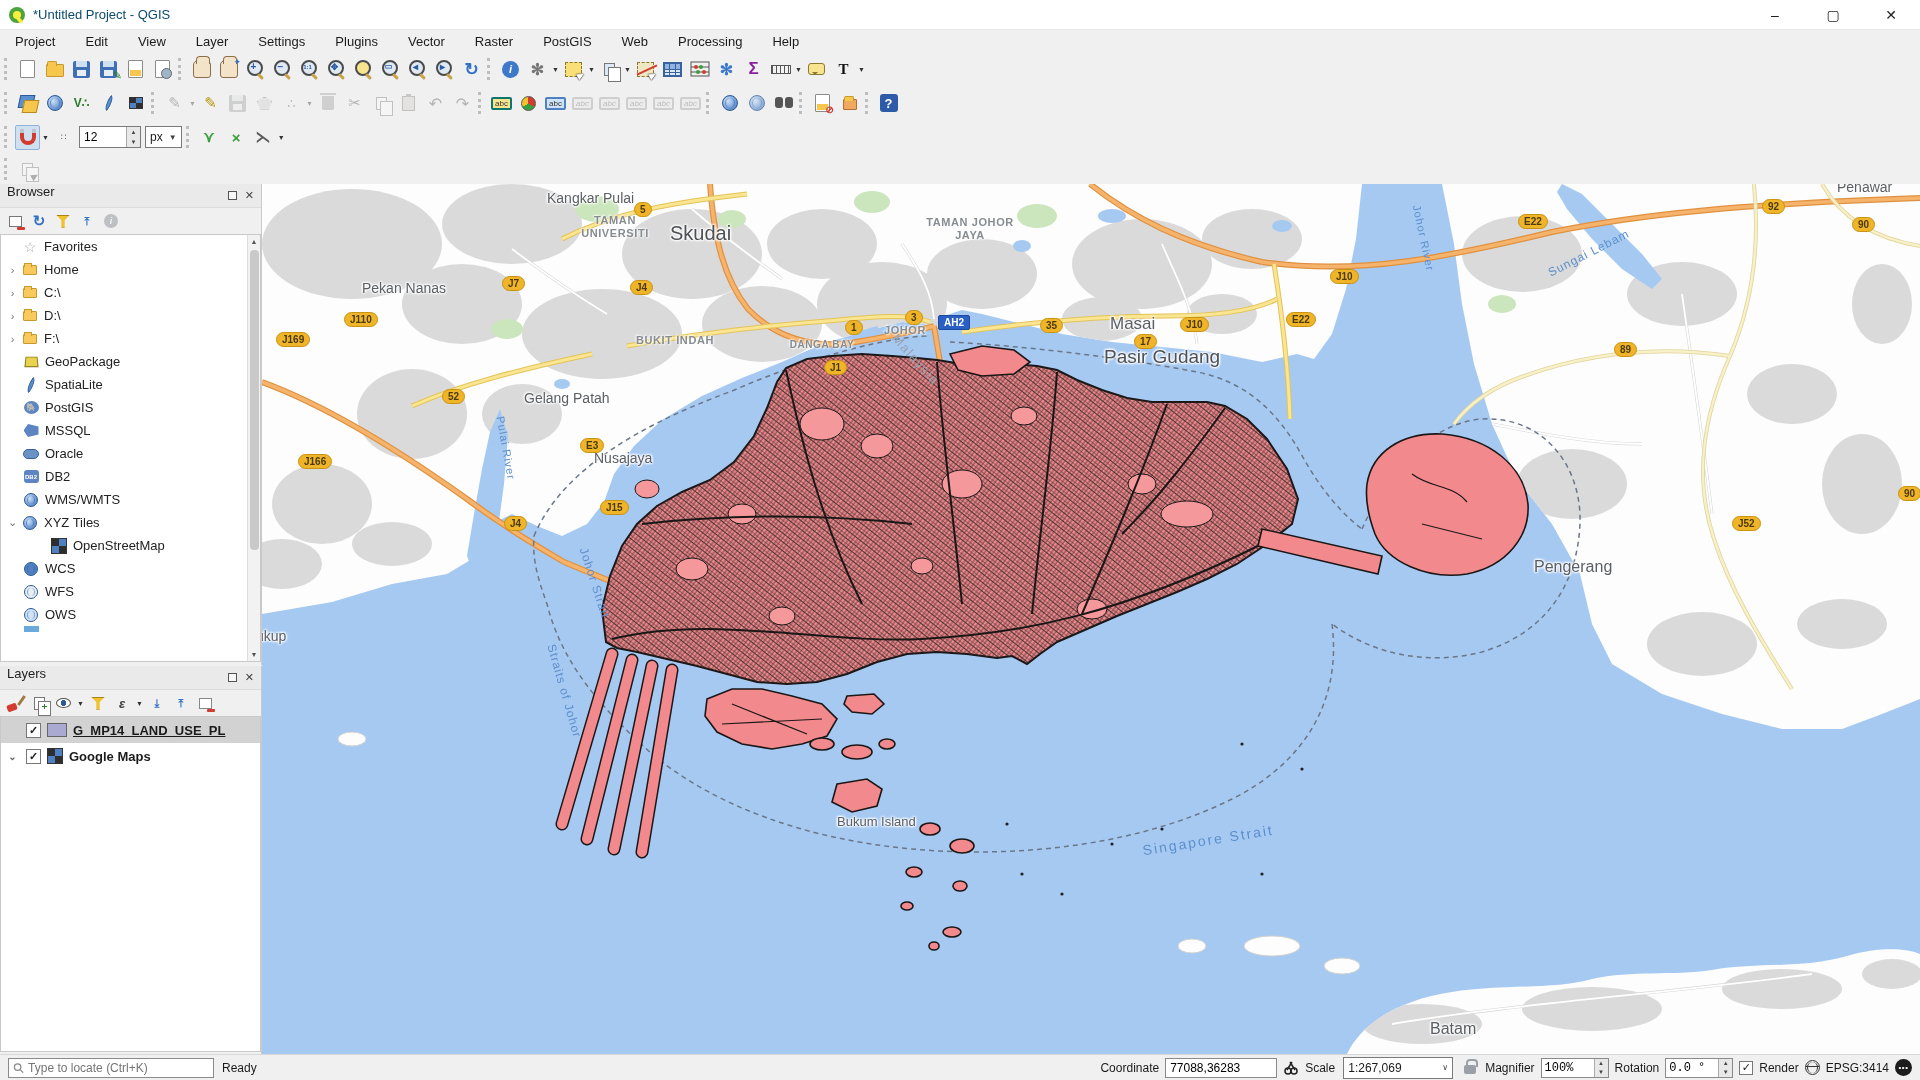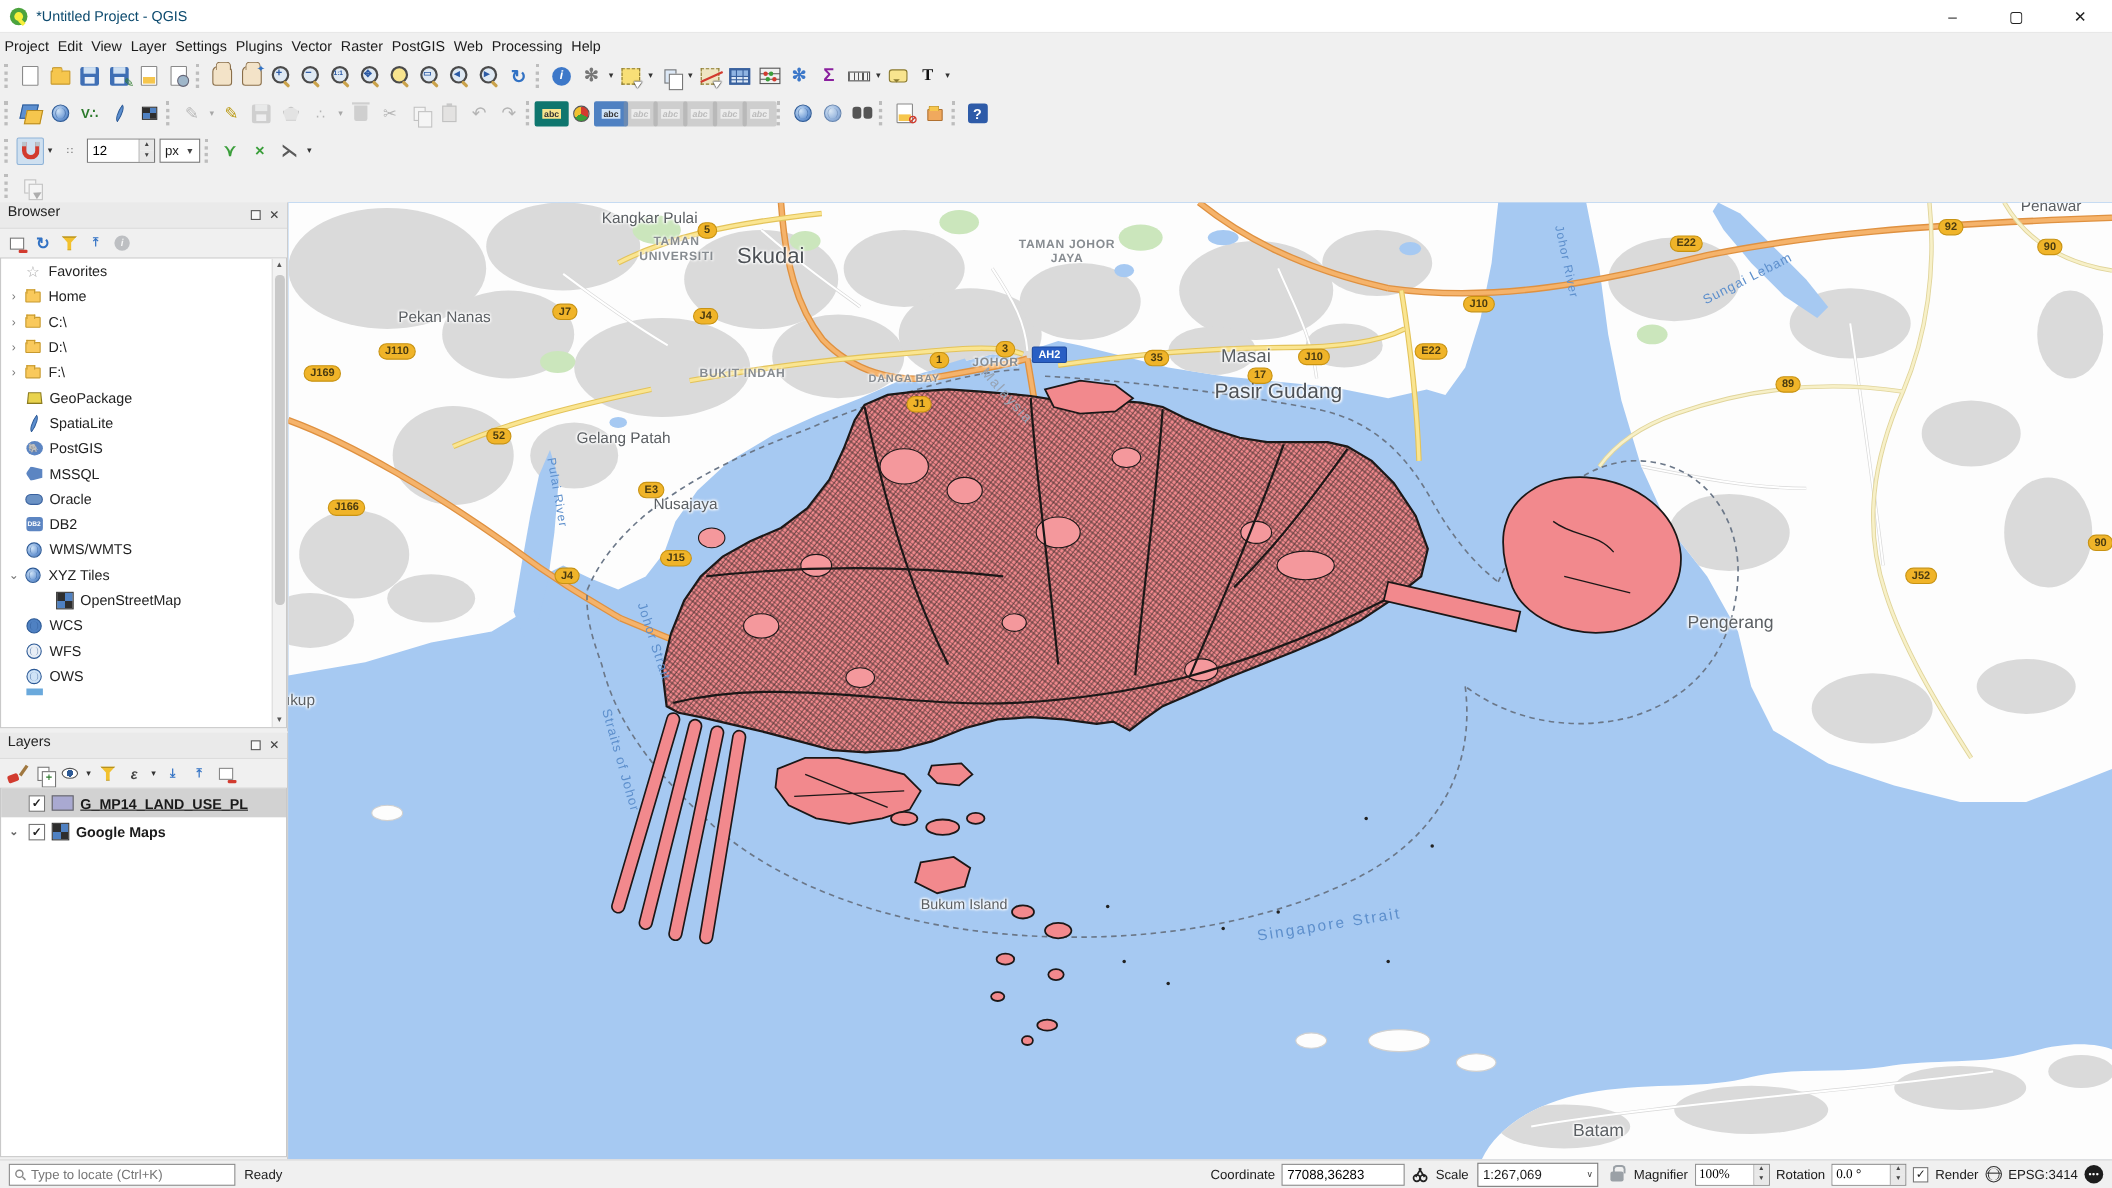--- a/index.html
+++ b/index.html
@@ -3,21 +3,21 @@
 <meta charset="utf-8">
 <style>
   *{box-sizing:border-box;margin:0;padding:0}
   html,body{width:1920px;height:1080px;overflow:hidden;font-family:"Liberation Sans",sans-serif;background:#f0f0f0;color:#1b1b1b}
   
   .titlebar{height:30px;background:#fff;display:flex;align-items:center;padding-left:8px;border-bottom:1px solid #e8e8e8}
   .title-text{font-size:13px;margin-left:7px;color:#0c4a6e}
   .winbtns{margin-left:auto;display:flex;height:30px}
   .winbtn{width:58px;display:flex;align-items:center;justify-content:center;font-size:14px;color:#222}
   .menubar{height:22px;display:flex;align-items:center;font-size:13px;background:#f0f0f0}
-  .menu-item{padding:2px 4px;white-space:nowrap}
+  .menu-item{padding:2px 15px;white-space:nowrap}
   
   .tbrow{display:flex;align-items:center;height:34px;background:#f0f0f0;padding-left:2px}
   .tbrow4{height:30px}
   .grip{width:6px;height:22px;border-left:3px dotted #bdbdbd;margin:0 4px 0 2px}
   .ic{width:25px;height:25px;margin:0 1px;display:inline-flex;align-items:center;justify-content:center;position:relative;border-radius:2px;font-size:14px;flex:none}
   .ic.active{background:#cfe0f0;border:1px solid #90b4d8}
   .dis{opacity:.38;filter:grayscale(.9)}
   .dd{width:9px;font-size:7px;color:#333;flex:none;text-align:center}
   .pg{width:15px;height:18px;background:#fff;border:1px solid #8a8a8a;border-radius:1px;position:relative}
   .pg.y:after{content:"";position:absolute;left:1px;bottom:1px;width:11px;height:6px;background:#f6c64d}
@@ -60,21 +60,21 @@
   .globe:after{content:"";position:absolute;inset:2px;border-radius:50%;border-left:1px solid #2d5a9680;border-right:1px solid #2d5a9680}
   .globe.ring{background:#e8eef6}
   .pencil-g{font-size:15px;color:#555}
   .pencil-y{font-size:15px;color:#b8960a}
   .trash{width:12px;height:14px;background:#9a9a9a;border-radius:0 0 2px 2px;position:relative}
   .trash:before{content:"";position:absolute;top:-3px;left:-2px;width:16px;height:2px;background:#9a9a9a}
   .copyi{width:11px;height:13px;border:1px solid #777;background:#fff;position:relative}
   .copyi:after{content:"";position:absolute;left:3px;top:3px;width:11px;height:13px;border:1px solid #777;background:#fff}
   .pastei{width:13px;height:15px;border:1px solid #777;background:#d8cfa8;position:relative}
   .pastei:before{content:"";position:absolute;top:-3px;left:3px;width:5px;height:3px;background:#888}
-  .abc{font-size:8px;font-weight:bold;background:#f8e48e;border:7px solid #0f766e;padding:0 2px;border-radius:2px;color:#333;letter-spacing:0}
+  .abc{font-size:8px;font-weight:normal;background:#f8e48e;border:2px solid #0f766e;padding:0 2px;border-radius:2px;color:#333;letter-spacing:0}
   .abc.sel{background:#cfe3f7;border-color:#4f81c2}
   .abc.g{background:#e6e6e6;border-color:#999;color:#666;font-style:italic}
   .pie{width:15px;height:15px;border-radius:50%;background:conic-gradient(#d23b2f 0 120deg,#3a9e3a 120deg 240deg,#f2c12e 240deg);border:1px solid #555}
   .binoc{width:18px;height:12px;position:relative}
   .binoc:before,.binoc:after{content:"";position:absolute;top:0;width:8px;height:11px;background:#555;border-radius:3px}
   .binoc:before{left:0}.binoc:after{right:0}
   .helpi{width:18px;height:18px;background:#2e5ba8;color:#fff;font-weight:bold;border-radius:3px;display:flex;align-items:center;justify-content:center;font-size:13px}
   .magnet{width:16px;height:16px;position:relative}
   .magnet:before{content:"";position:absolute;inset:0;border:4px solid #d23b2f;border-top:none;border-radius:0 0 9px 9px}
   .magnet:after{content:"";position:absolute;top:0;left:0;width:4px;height:4px;background:#b9c4cc;box-shadow:12px 0 0 #b9c4cc}
@@ -131,21 +131,21 @@
   .area{color:#878c91;font-size:11px;font-weight:bold;letter-spacing:.6px;white-space:normal;width:96px;text-align:center;line-height:1.2;text-shadow:1px 1px 2px #fff,-1px -1px 2px #fff}
   .water-l{color:#5d8fcc;font-size:12px;letter-spacing:1px;text-shadow:none}
   .shield{position:absolute;background:#F0B429;border:1px solid #c89313;border-radius:8px;padding:0 5px;font-size:10px;font-weight:bold;color:#4a3b10;height:15px;line-height:13px;pointer-events:none}
   .shield.blue{background:#2A5FC4;color:#fff;border-color:#1d4aa0;border-radius:2px}
   
   .statusbar{position:absolute;left:0;bottom:0;width:1920px;height:26px;background:#f0f0f0;display:flex;align-items:center;font-size:12px;gap:6px;padding:0 8px;border-top:1px solid #d8d8d8}
   .locate{display:flex;align-items:center;width:206px;height:20px;border:1px solid #8a8a8a;background:#fff;padding:0 4px;gap:4px}
   .locate input{border:none;outline:none;width:100%;font-size:12px;color:#888;font-family:"Liberation Sans",sans-serif}
   .sb-input{height:20px;border:1px solid #8a8a8a;background:#fff;font-size:12px;padding:0 4px;font-family:"Liberation Sans",sans-serif}
   .sb-spin{display:inline-flex;height:20px;border:1px solid #8a8a8a;background:#fff}
-  .sb-spin input{border:none;outline:none;font-size:12px;padding:0 3px;font-family:Liberation Serif, serif}
+  .sb-spin input{border:none;outline:none;font-size:12px;padding:0 3px;font-family:Liberation Mono, monospace}
   .locki{width:12px;height:9px;background:#9aa0a6;border-radius:2px;position:relative;margin:0 3px;top:2px}
   .locki:before{content:"";position:absolute;left:2px;top:-6px;width:8px;height:6px;border:2px solid #9aa0a6;border-bottom:none;border-radius:4px 4px 0 0}
   .bubble{width:17px;height:17px;border-radius:50%;background:#1c1c1c;color:#fff;display:flex;align-items:center;justify-content:center;font-size:8px;letter-spacing:.5px}
   .crsglobe{width:15px;height:15px;border-radius:50%;background:#f0f0f0;border:1.5px solid #333;position:relative}
   .crsglobe:before{content:"";position:absolute;inset:1px;border-radius:50%;border-left:1px solid #333;border-right:1px solid #333}
   .crsglobe:after{content:"";position:absolute;left:0;right:0;top:5px;height:1px;background:#333}
   .spacer{flex:1}
 </style>
 </head>
 <body>

